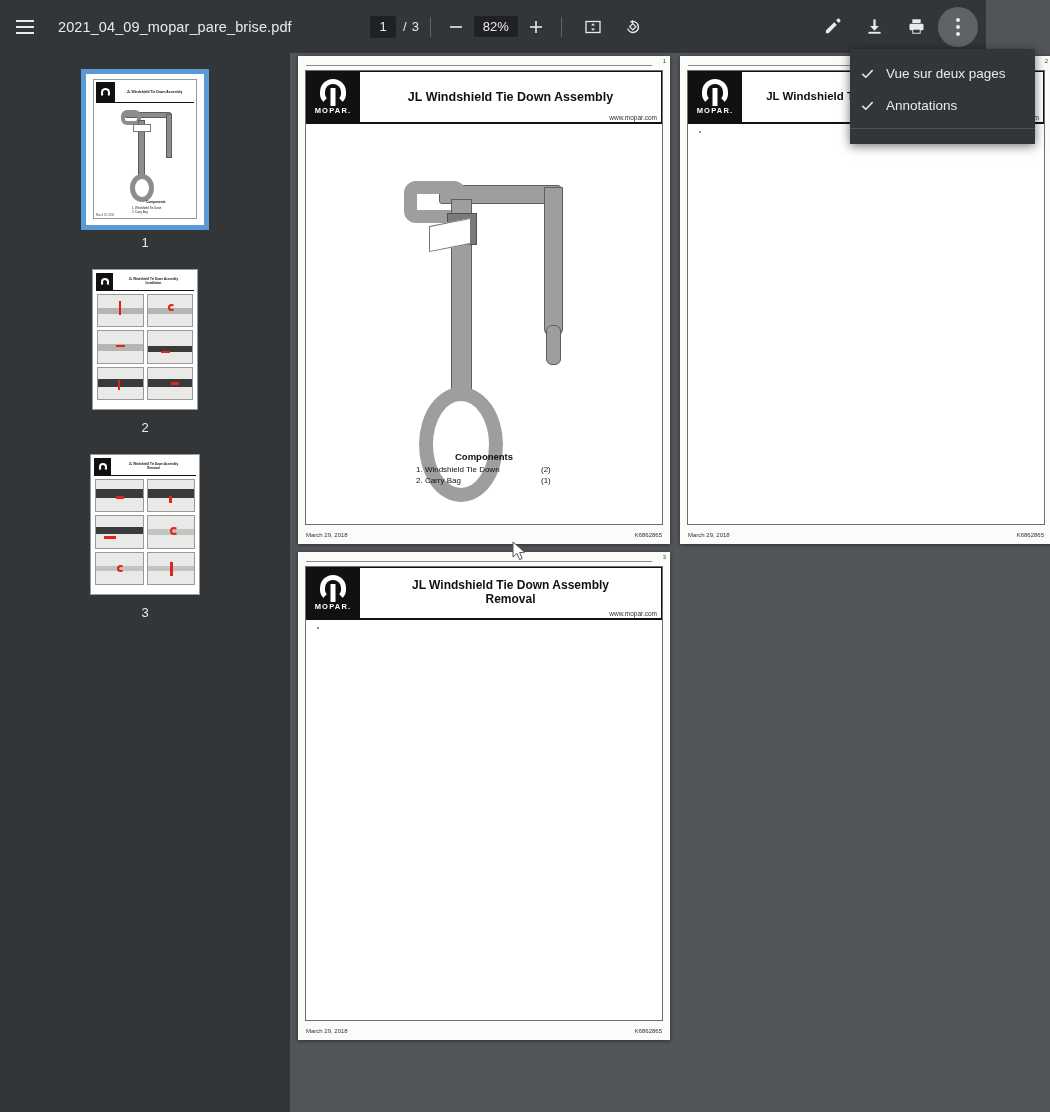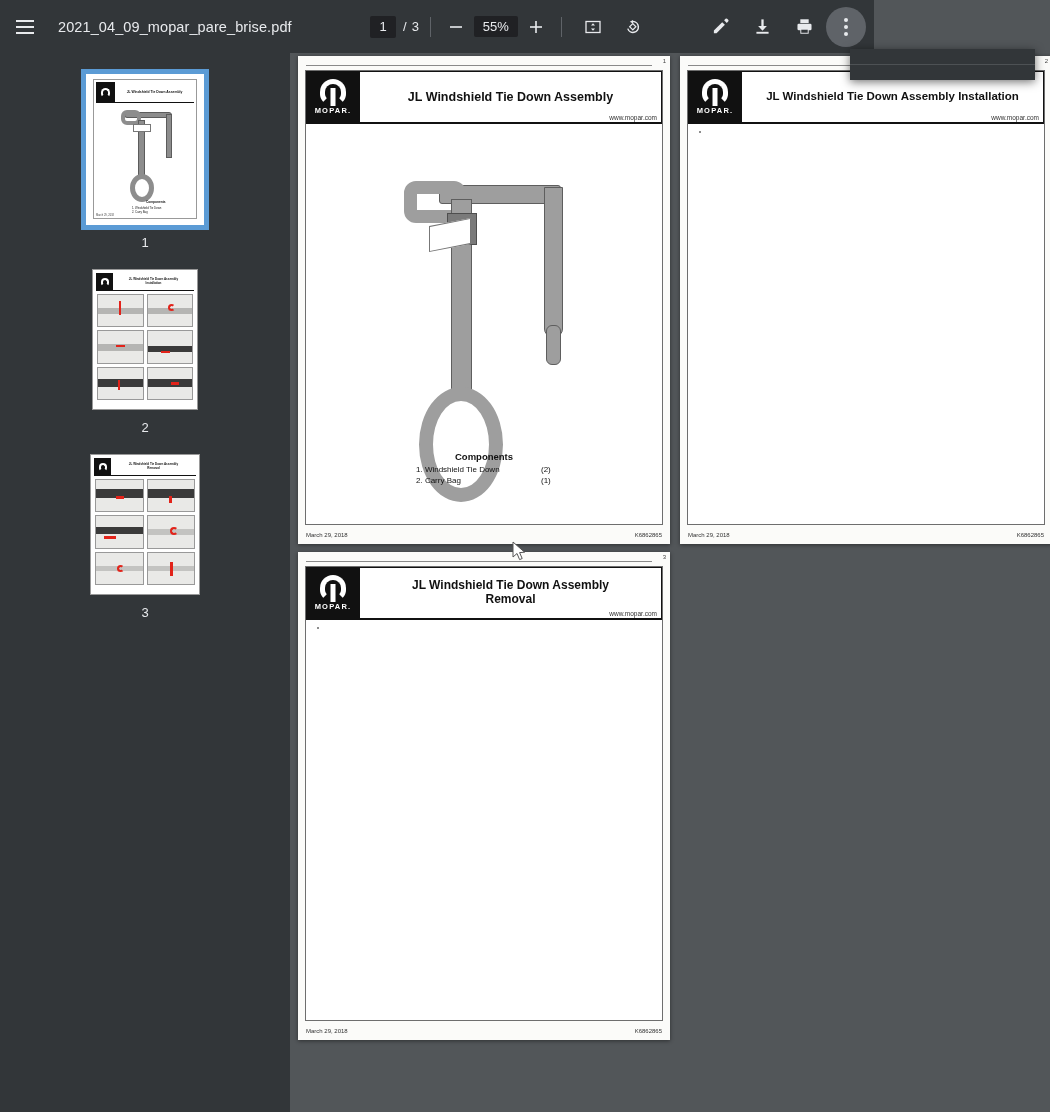--- a/index.html
+++ b/index.html
@@ -6,21 +6,21 @@
   html, body {
     margin: 0; padding: 0;
     width: 1050px; height: 1112px;
     overflow: hidden;
     font-family: "Liberation Sans", sans-serif;
     background: #525659;
   }
   
   #toolbar {
     position: absolute; top: 0; left: 0;
-    width: 874px; height: 53px;
+    width: 986px; height: 53px;
     background: #323639;
     display: flex; align-items: center;
     color: #e8eaed;
     z-index: 40;
   }
   .tb-btn {
     width: 40px; height: 40px;
     display: flex; align-items: center; justify-content: center;
     border-radius: 50%;
     cursor: pointer;
@@ -314,21 +314,21 @@
   <div id="center-controls">
     <input id="page-input" value="1" style="">
     <span id="page-sep">/</span>
     <span id="page-count">3</span>
     <span class="tb-divider"></span>
     <span class="zoom-btn">
       <svg width="16" height="16" viewBox="0 0 16 16">
         <rect x="2" y="7.2" width="12" height="1.6" fill="#e8eaed"></rect>
       </svg>
     </span>
-    <span id="zoom-value">55%</span>
+    <span id="zoom-value">82%</span>
     <span class="zoom-btn">
       <svg width="16" height="16" viewBox="0 0 16 16">
         <rect x="2" y="7.2" width="12" height="1.6" fill="#e8eaed"></rect>
         <rect x="7.2" y="2" width="1.6" height="12" fill="#e8eaed"></rect>
       </svg>
     </span>
     <span class="tb-divider"></span>
     <span class="tb-btn">
       <svg width="18" height="18" viewBox="0 0 18 18">
         <rect x="2" y="3.5" width="14" height="11" fill="none" stroke="#e8eaed" stroke-width="1.3"></rect>
@@ -371,20 +371,36 @@
       <span class="dot3">
         <i></i>
           <i></i>
           <i></i>
       </span>
     </span>
   </div>
 </div>
 
 <div id="more-menu">
+  <div class="menu-item">
+    <span class="menu-check">
+      <svg width="15" height="15" viewBox="0 0 16 16">
+        <path d="M2.5 8.4 L6.2 12 L13.5 4.4" fill="none" stroke="#e8eaed" stroke-width="1.6"></path>
+      </svg>
+    </span>
+    <span>Vue sur deux pages</span>
+  </div>
+  <div class="menu-item">
+    <span class="menu-check">
+      <svg width="15" height="15" viewBox="0 0 16 16">
+        <path d="M2.5 8.4 L6.2 12 L13.5 4.4" fill="none" stroke="#e8eaed" stroke-width="1.6"></path>
+      </svg>
+    </span>
+    <span>Annotations</span>
+  </div>
   <div class="menu-divider"></div>
 </div>
 
 <div id="sidebar">
 
   <div class="thumb-wrap" style="margin-top:21px;">
     <div class="thumb-box selected" style="width:118px;height:151px;">
       <div style="position:absolute;left:7px;top:5px;right:7px;bottom:6px;border:1px solid #999;background:#fff;">
         <div style="position:absolute;left:2px;top:2px;right:2px;height:21px;display:flex;border-bottom:1px solid #111;">
           <div style="width:19px;background:#111;display:flex;align-items:center;justify-content:center;">

